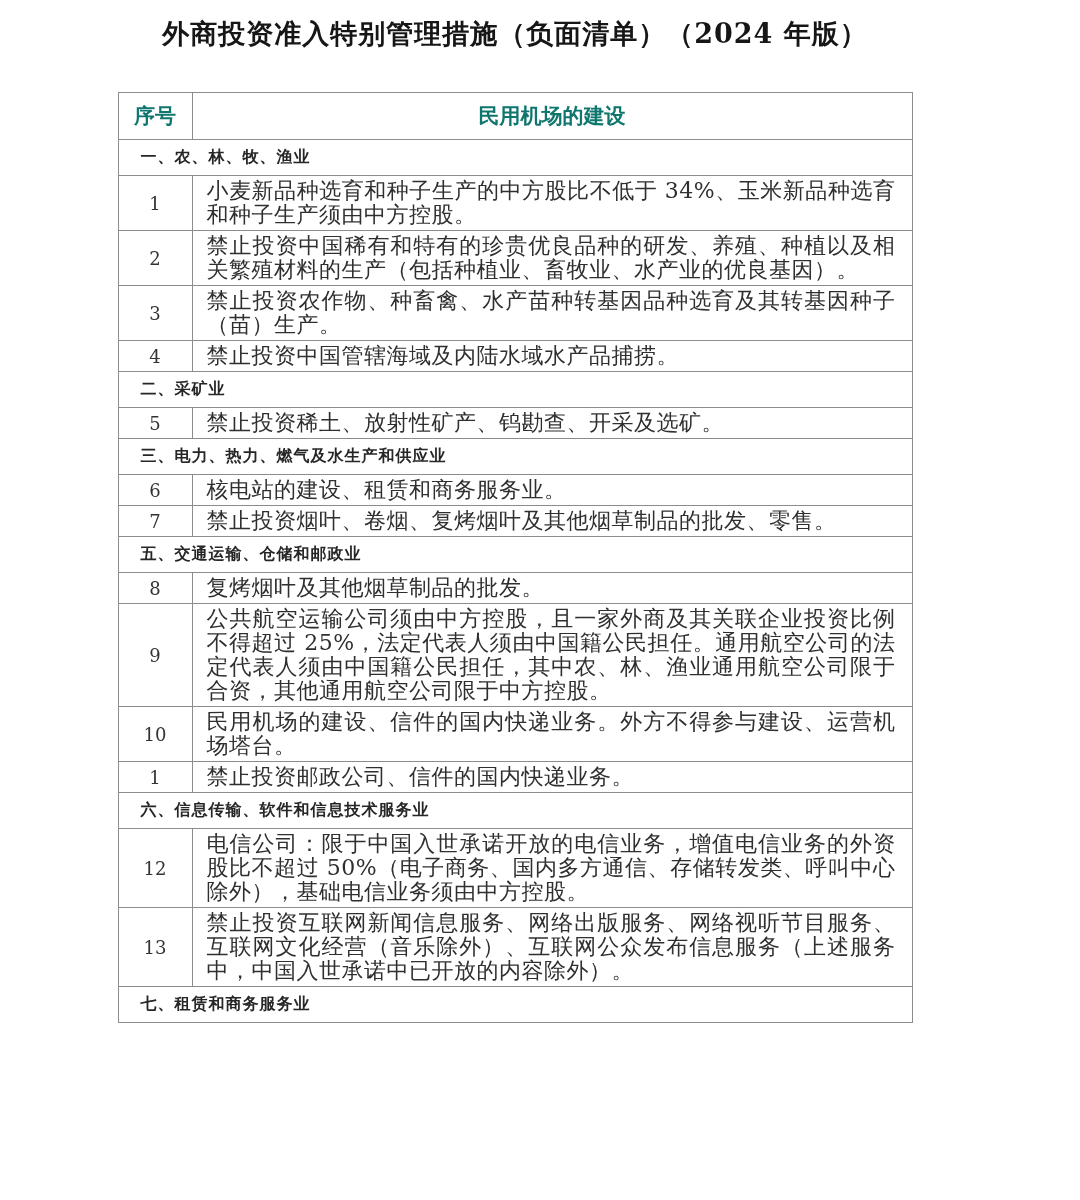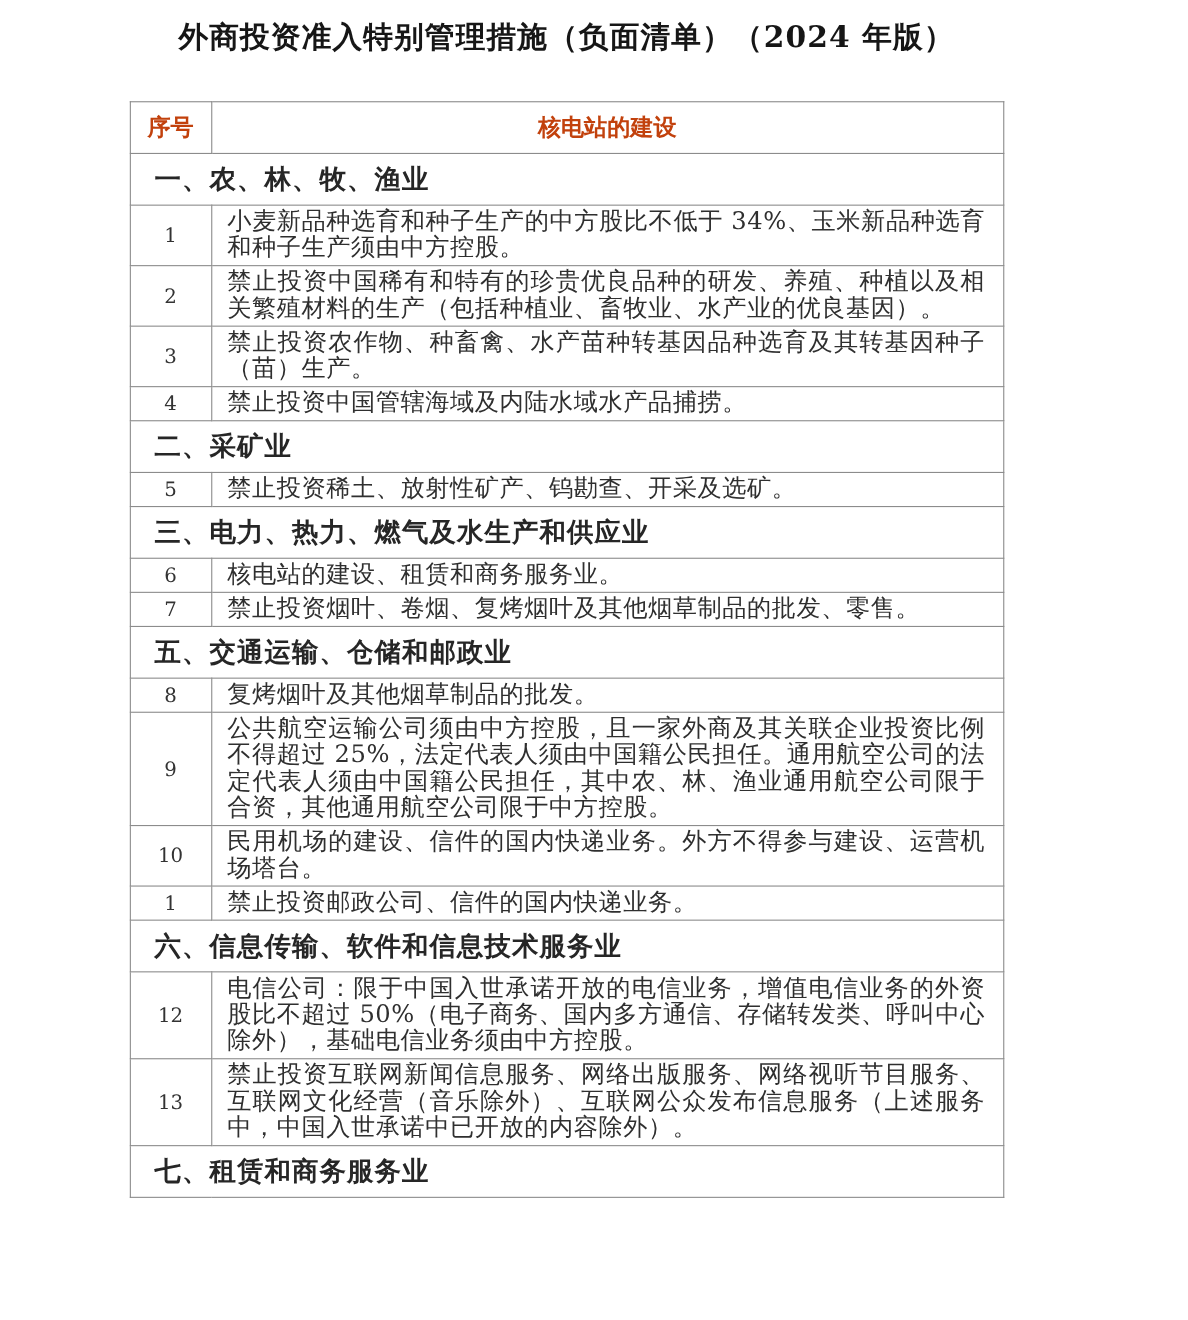--- a/index.html
+++ b/index.html
@@ -39,24 +39,24 @@
   table.negative-list th{
     border:1px solid var(--border-color);
     vertical-align:middle;
   }
   col.col-no{width:74px;}
   th.h-no, th.h-measure{
     font-size:21px;
     font-weight:700;
     text-align:center;
     height:47px;
-    color:#c2410c;
+    color:#0f766e;
   }
   td.section{
-    font-size:24px;
+    font-size:16px;
     font-weight:700;
     color:#262626;
     padding:7px 10px 7px 22px;
     letter-spacing:1px;
     margin-left:20px;
   }
   td.no{
     text-align:center;
     font-size:18px;
     color:#333;
@@ -76,21 +76,21 @@
   <h1 class="doc-title">外商投资准入特别管理措施（负面清单）（2024 年版）</h1>
 
   <table class="negative-list">
     <colgroup>
       <col class="col-no">
       <col class="col-measure">
     </colgroup>
     <thead>
       <tr>
         <th class="h-no">序号</th>
-        <th class="h-measure">核电站的建设</th>
+        <th class="h-measure">民用机场的建设</th>
       </tr>
     </thead>
     <tbody>
         <tr>
           <td colspan="2" class="section">一、农、林、牧、渔业</td>
         </tr>
         <tr>
           <td class="no">1</td>
           <td class="measure">小麦新品种选育和种子生产的中方股比不低于 34%、玉米新品种选育和种子生产须由中方控股。</td>
         </tr>

